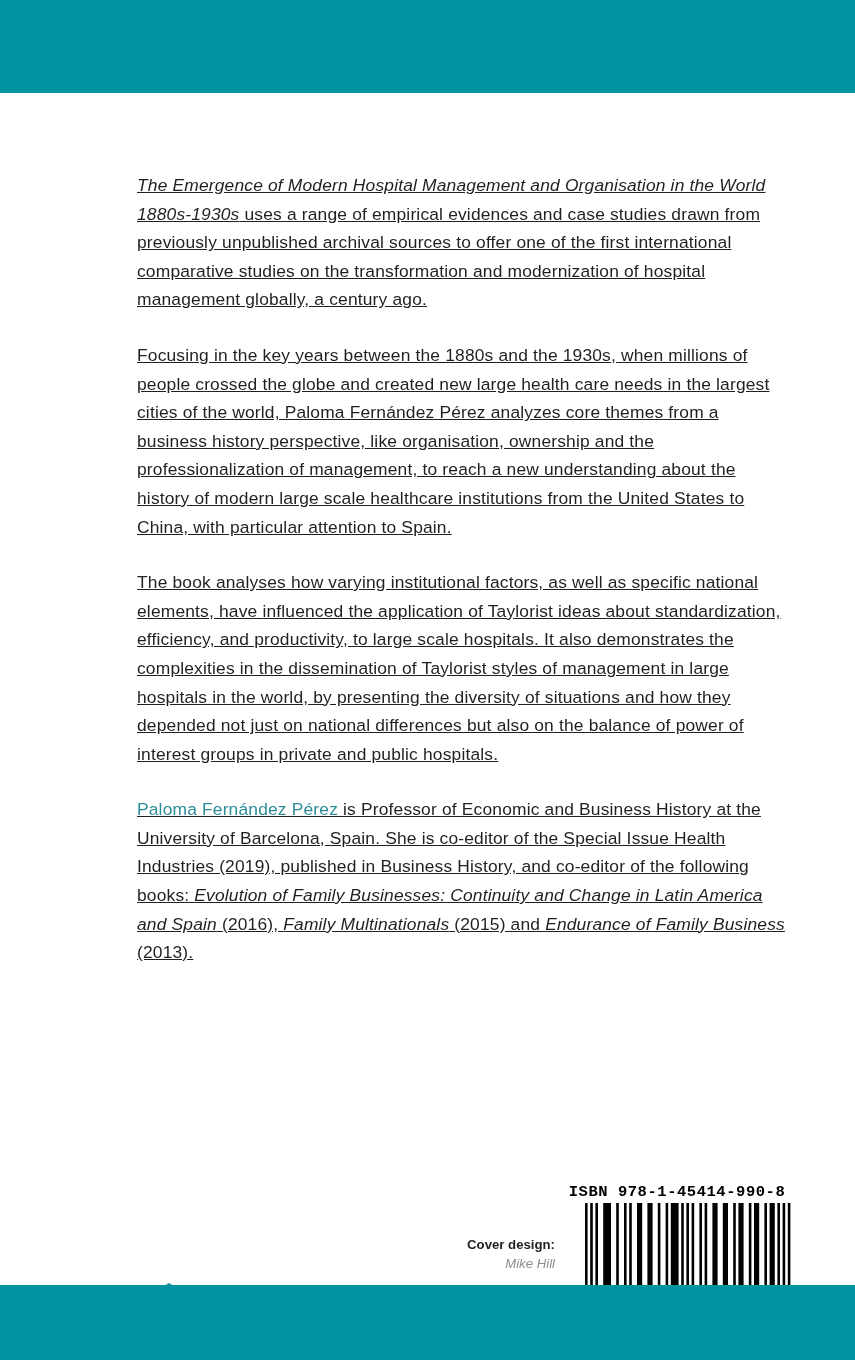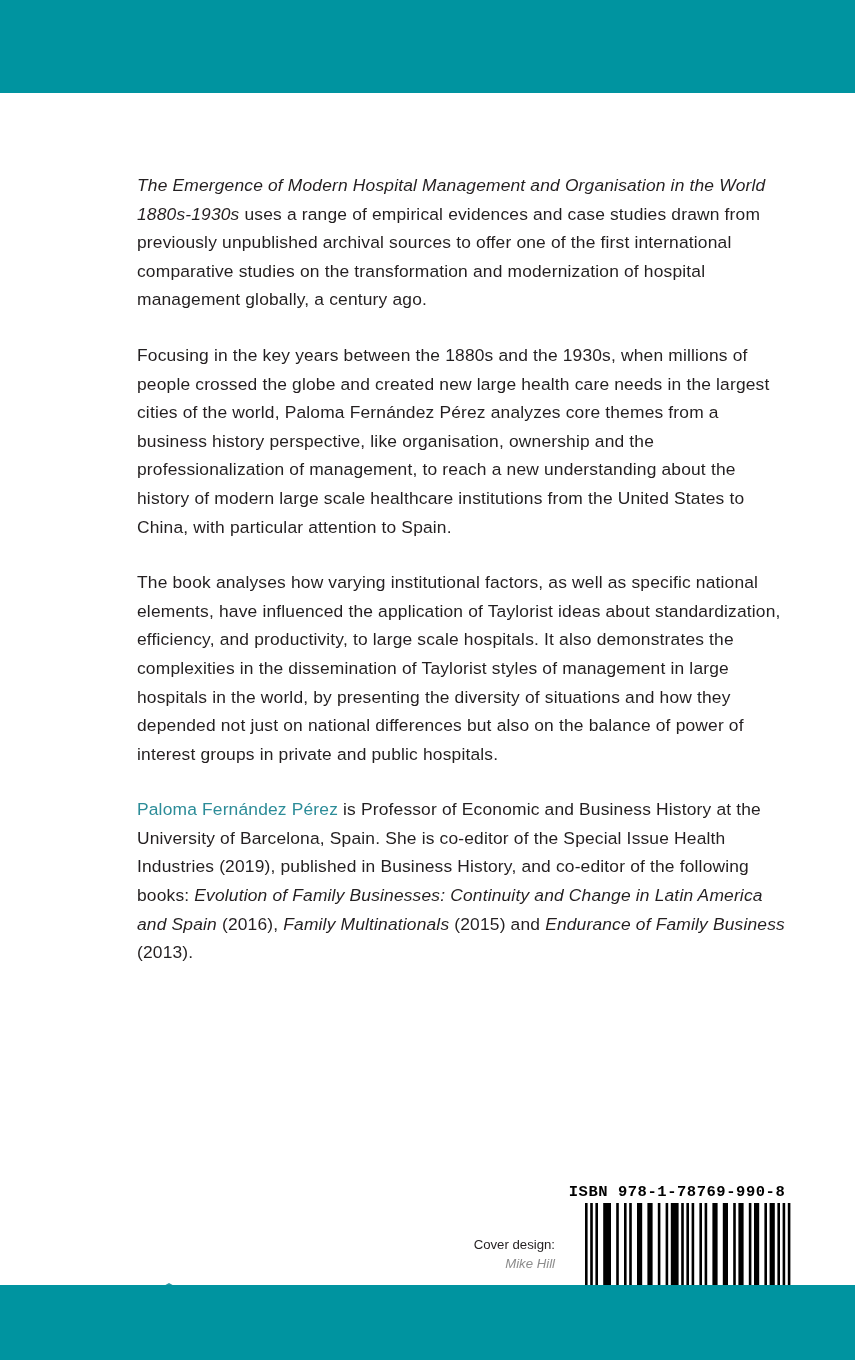--- a/index.html
+++ b/index.html
@@ -40,39 +40,40 @@
     width: 648px;
   }
 
   .para {
     font-size: 17.4px;
     line-height: 28.6px;
     color: #231f20;
     margin: 0 0 27px 0;
     letter-spacing: 0.01em;
     text-align: left;
+    text-decoration: underline;
   }
   .para em, .para i { font-style: italic; }
   .author-name { color: #2c8c98; }
 
   .para.bio { margin-top: 18px; }
 
   
   .credits {
     position: absolute;
     left: 395px;
     top: 1143px;
     width: 160px;
     text-align: right;
     font-size: 13.2px;
     line-height: 18.5px;
   }
   .credit-group { margin-bottom: 11px; }
   .credit-label {
-    font-weight: normal;
+    font-weight: bold;
     color: #231f20;
     display: block;
   }
   .credit-value {
     color: #8c8c8c;
     display: block;
     font-style: italic;
   }
 
   
@@ -181,21 +182,21 @@
         <path d="M47 20.5 L31 20.5 A17.5 17.5 0 0 0 31 55.5 L47 55.5 L47 45 L31.5 45 A7.5 7.5 0 0 1 31.5 31 L47 31 L38.5 38 Z" fill="#ffffff"></path>
       </svg>
     </span>
     <span class="logo-word">
       <span class="logo-emerald">emerald</span>
       <span class="logo-publishing">PUBLISHING</span>
     </span>
   </div>
 
   <div class="barcode-area">
-    <div class="isbn-text">ISBN 978-1-78769-990-8</div>
+    <div class="isbn-text">ISBN 978-1-45414-990-8</div>
     <svg class="bars" width="228" height="128" viewBox="0 0 228 128" aria-hidden="true">
       <rect x="0" y="0" width="228" height="128" fill="#ffffff"></rect>
       <g fill="#000000">
 
         <rect x="22" y="0" width="2.6" height="128"></rect>
         <rect x="27.2" y="0" width="2.6" height="128"></rect>
 
         <rect x="32.4" y="0" width="2.6" height="116"></rect>
         <rect x="40.2" y="0" width="7.8" height="116"></rect>
         <rect x="53.2" y="0" width="2.6" height="116"></rect>

